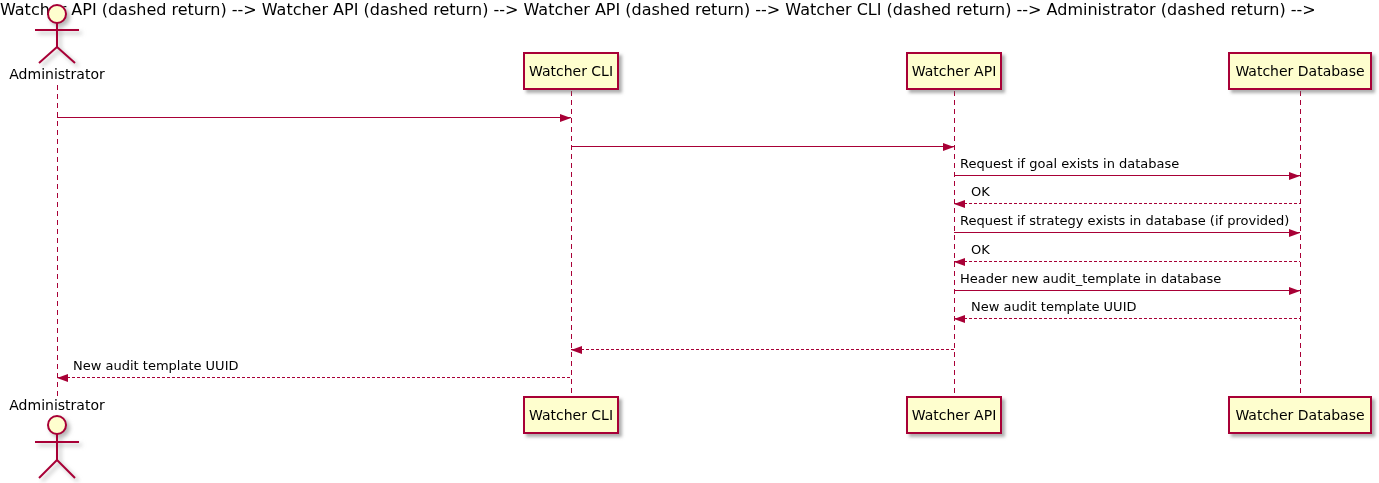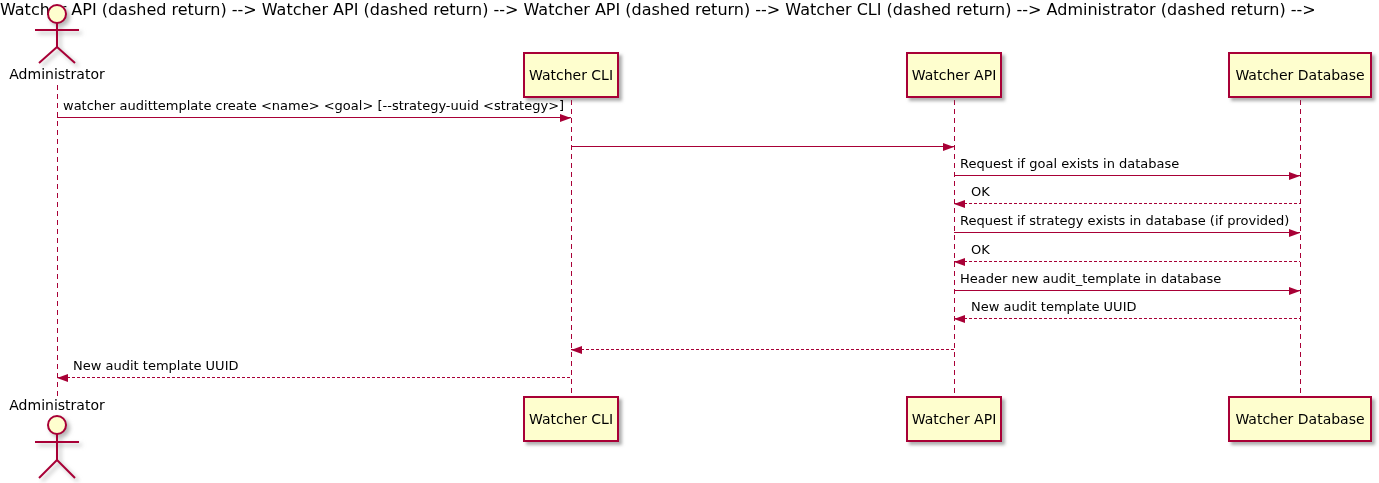--- a/index.html
+++ b/index.html
@@ -7,21 +7,21 @@
     position: relative;
     width: 1379px;
     height: 483px;
     background: #ffffff;
     font-family: "DejaVu Sans", "Liberation Sans", sans-serif;
     overflow: hidden;
   }
   .participant-box {
     position: absolute;
     box-sizing: border-box;
-    height: 46px;
+    height: 38px;
     background: #FEFECE;
     border: 2px solid #A80036;
     box-shadow: 3px 3px 3px rgba(110,110,110,0.55);
     display: flex;
     align-items: center;
     justify-content: center;
     font-size: 14px;
     color: #000000;
     white-space: nowrap;
     text-align: right;
@@ -111,21 +111,20 @@
   <div class="participant-box" style="left:523px; top:52px; width:96px;">Watcher CLI</div>
   <div class="participant-box" style="left:906px; top:52px; width:96px;">Watcher API</div>
   <div class="participant-box" style="left:1228px; top:52px; width:144px;">Watcher Database</div>
 
   
   <div class="participant-box" style="left:523px; top:396px; width:96px;">Watcher CLI</div>
   <div class="participant-box" style="left:906px; top:396px; width:96px;">Watcher API</div>
   <div class="participant-box" style="left:1228px; top:396px; width:144px;">Watcher Database</div>
 
   
-  <div class="msg-label" style="left:63px; top:98px;">watcher audittemplate create &lt;name&gt; &lt;goal&gt; [--strategy-uuid &lt;strategy&gt;]</div>
   <div class="msg-line-solid" style="left:57px; top:117px; width:514px;"></div>
   <div class="arrow-right" style="left:560px; top:114px;"></div>
 
   
   <div class="msg-line-solid" style="left:571px; top:146px; width:383px;"></div>
   <div class="arrow-right" style="left:943px; top:143px;"></div>
 
   
   <div class="msg-label" style="left:960px; top:156px;">Request if goal exists in database</div>
   <div class="msg-line-solid" style="left:954px; top:175px; width:346px;"></div>

